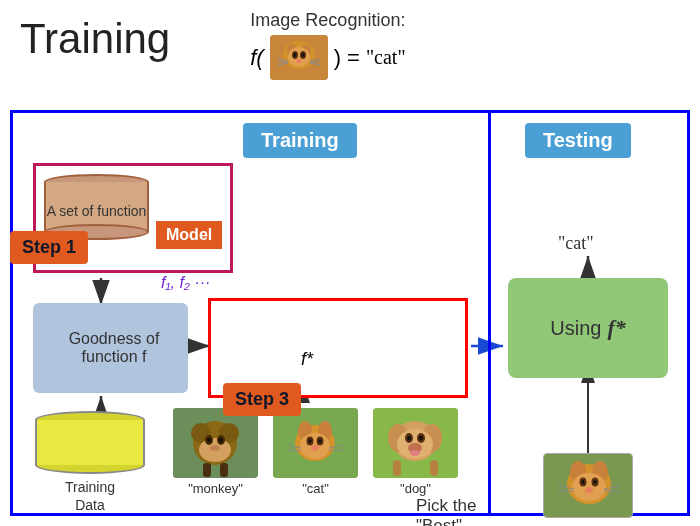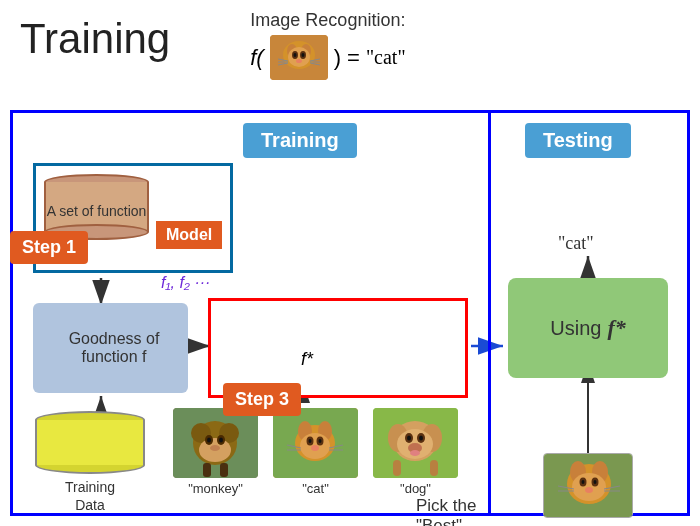--- a/index.html
+++ b/index.html
@@ -105,21 +105,21 @@
       font-size: 20px;
       font-weight: bold;
       padding: 6px 18px;
       border-radius: 4px;
       margin-left: 12px;
     }
 
     
     .step-badge {
       background: #e05a20;
-      color: #ffffff;
+      color: #0f172a;
       font-size: 18px;
       font-weight: bold;
       padding: 6px 12px;
       border-radius: 4px;
       position: absolute;
       z-index: 10;
     }
 
     .step1-badge {
       top: 118px;
@@ -137,21 +137,21 @@
       margin-top: 12px;
     }
 
     
     .red-box {
       position: absolute;
       top: 50px;
       left: 20px;
       width: 200px;
       height: 110px;
-      border: 3px solid #0369a1;
+      border: 3px solid #be185d;
       background: white;
     }
 
     .model-box {
       position: absolute;
       top: 55px;
       left: 120px;
       background: #e05a20;
       color: white;
       font-size: 16px;

